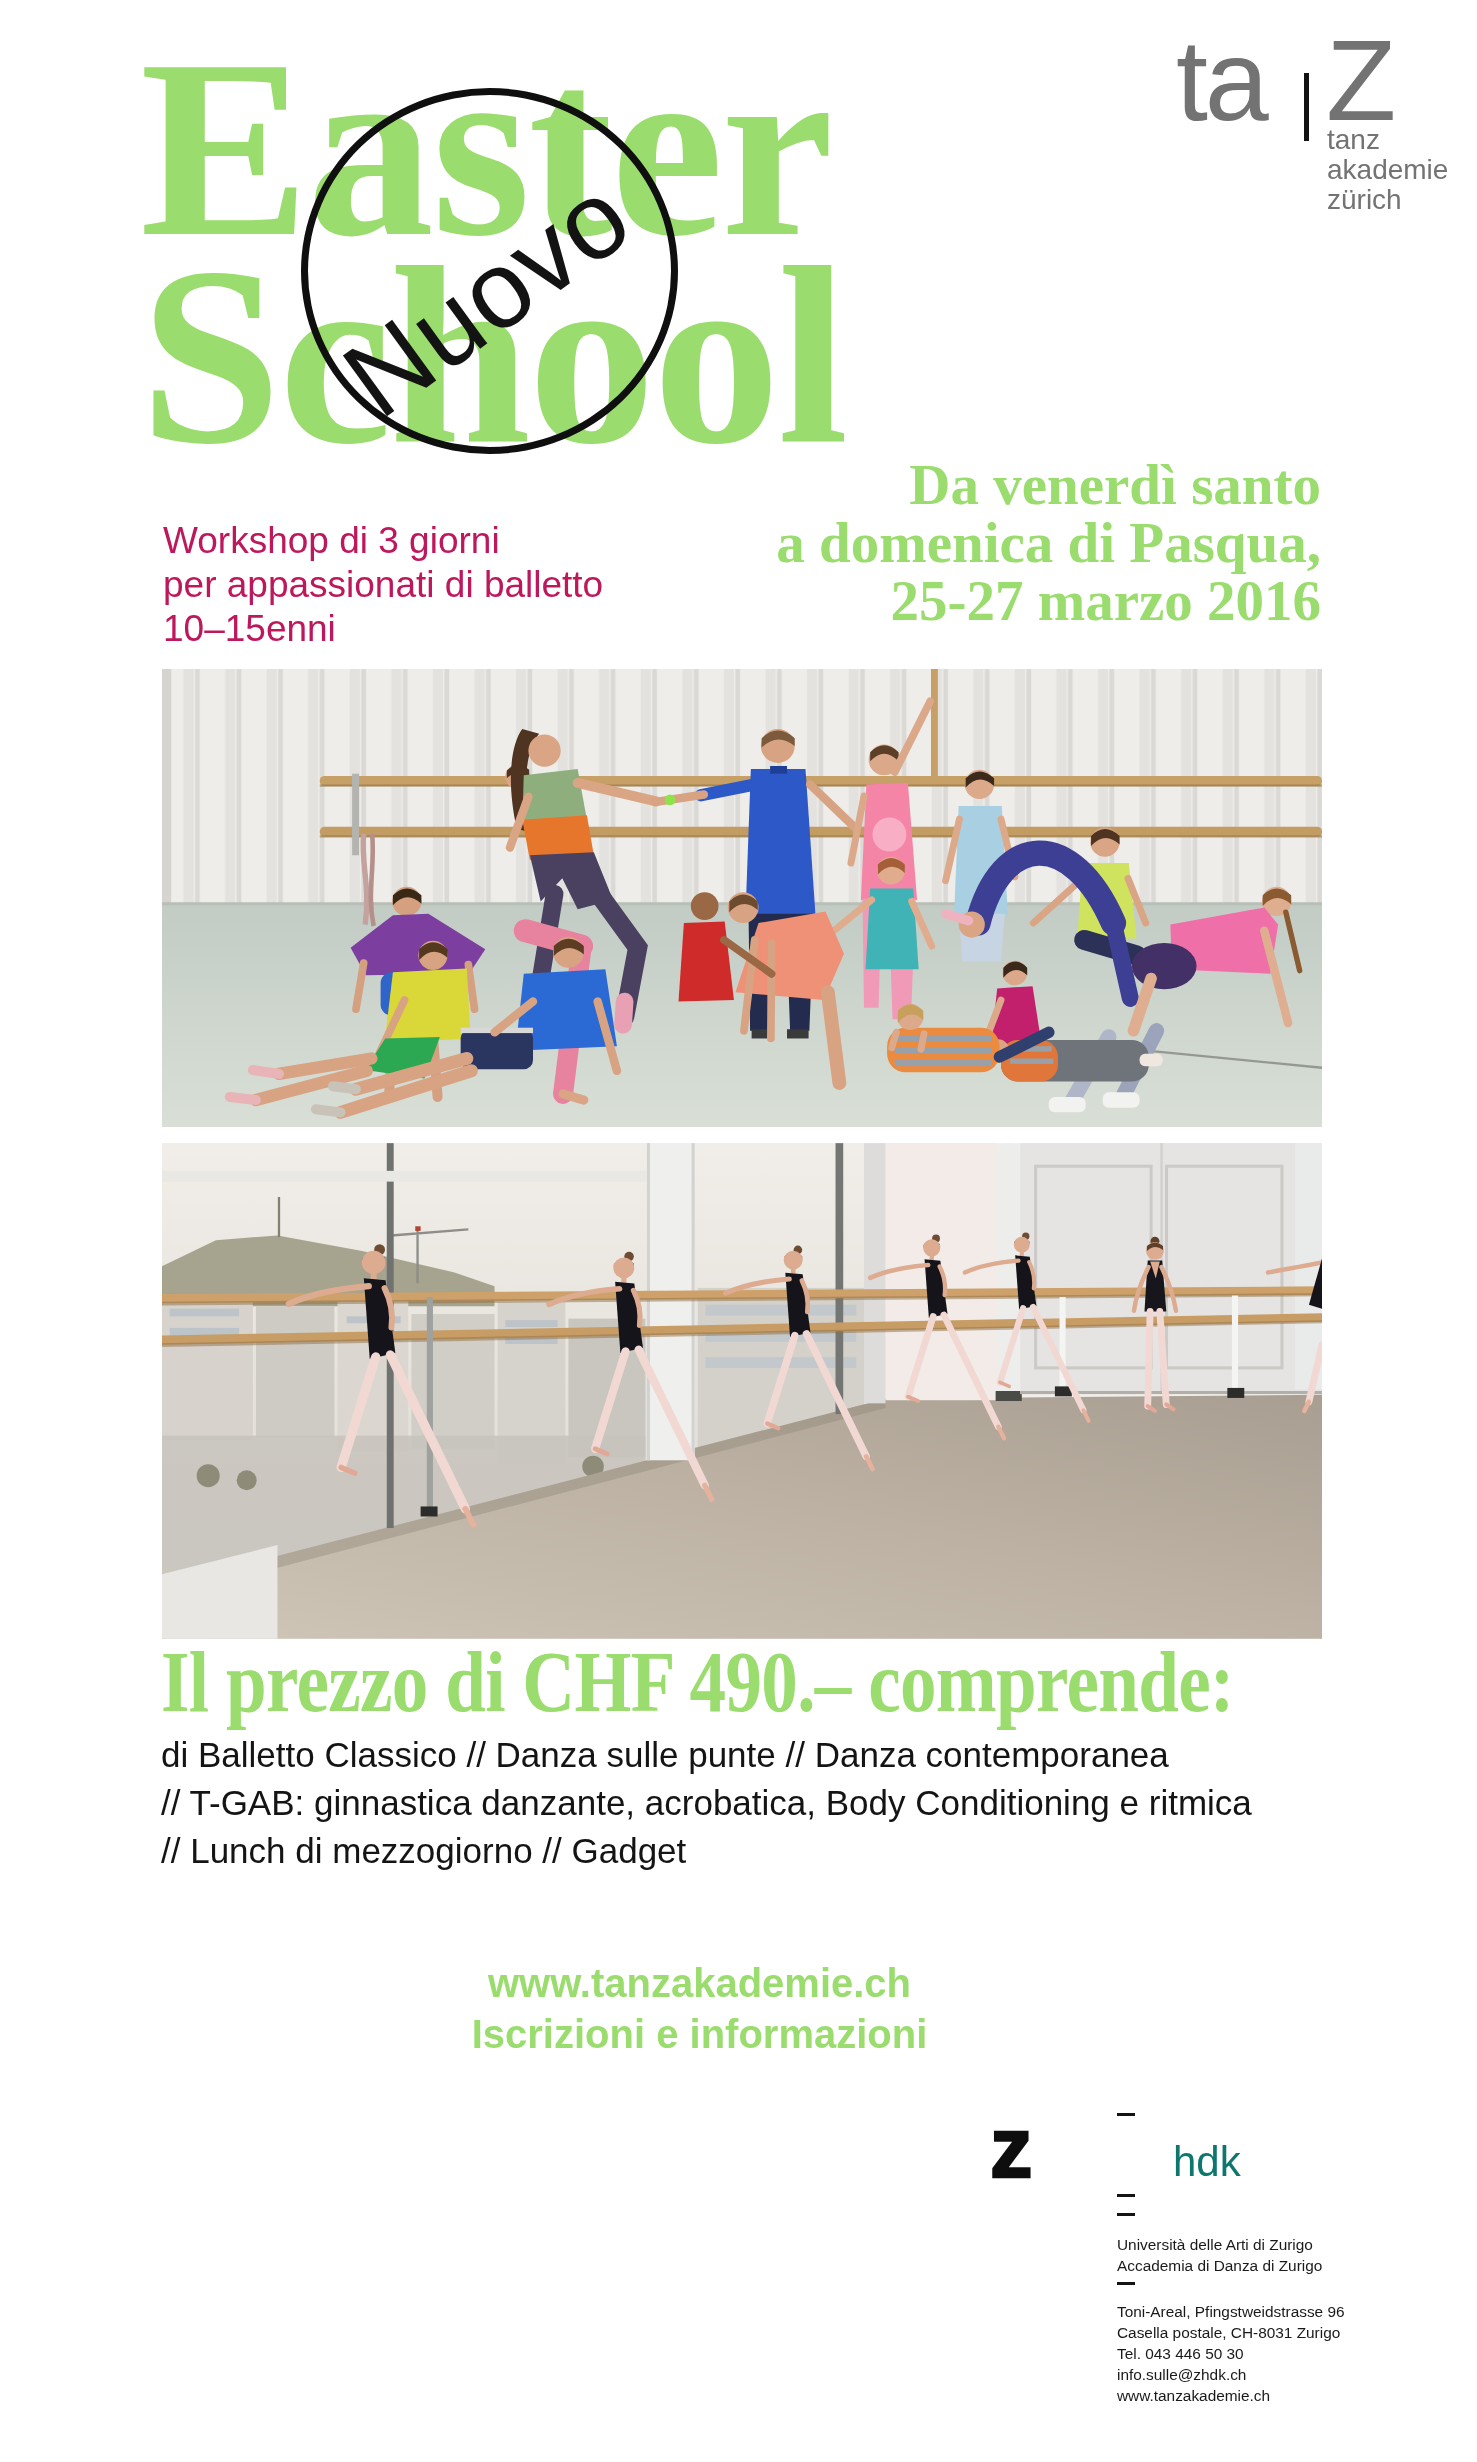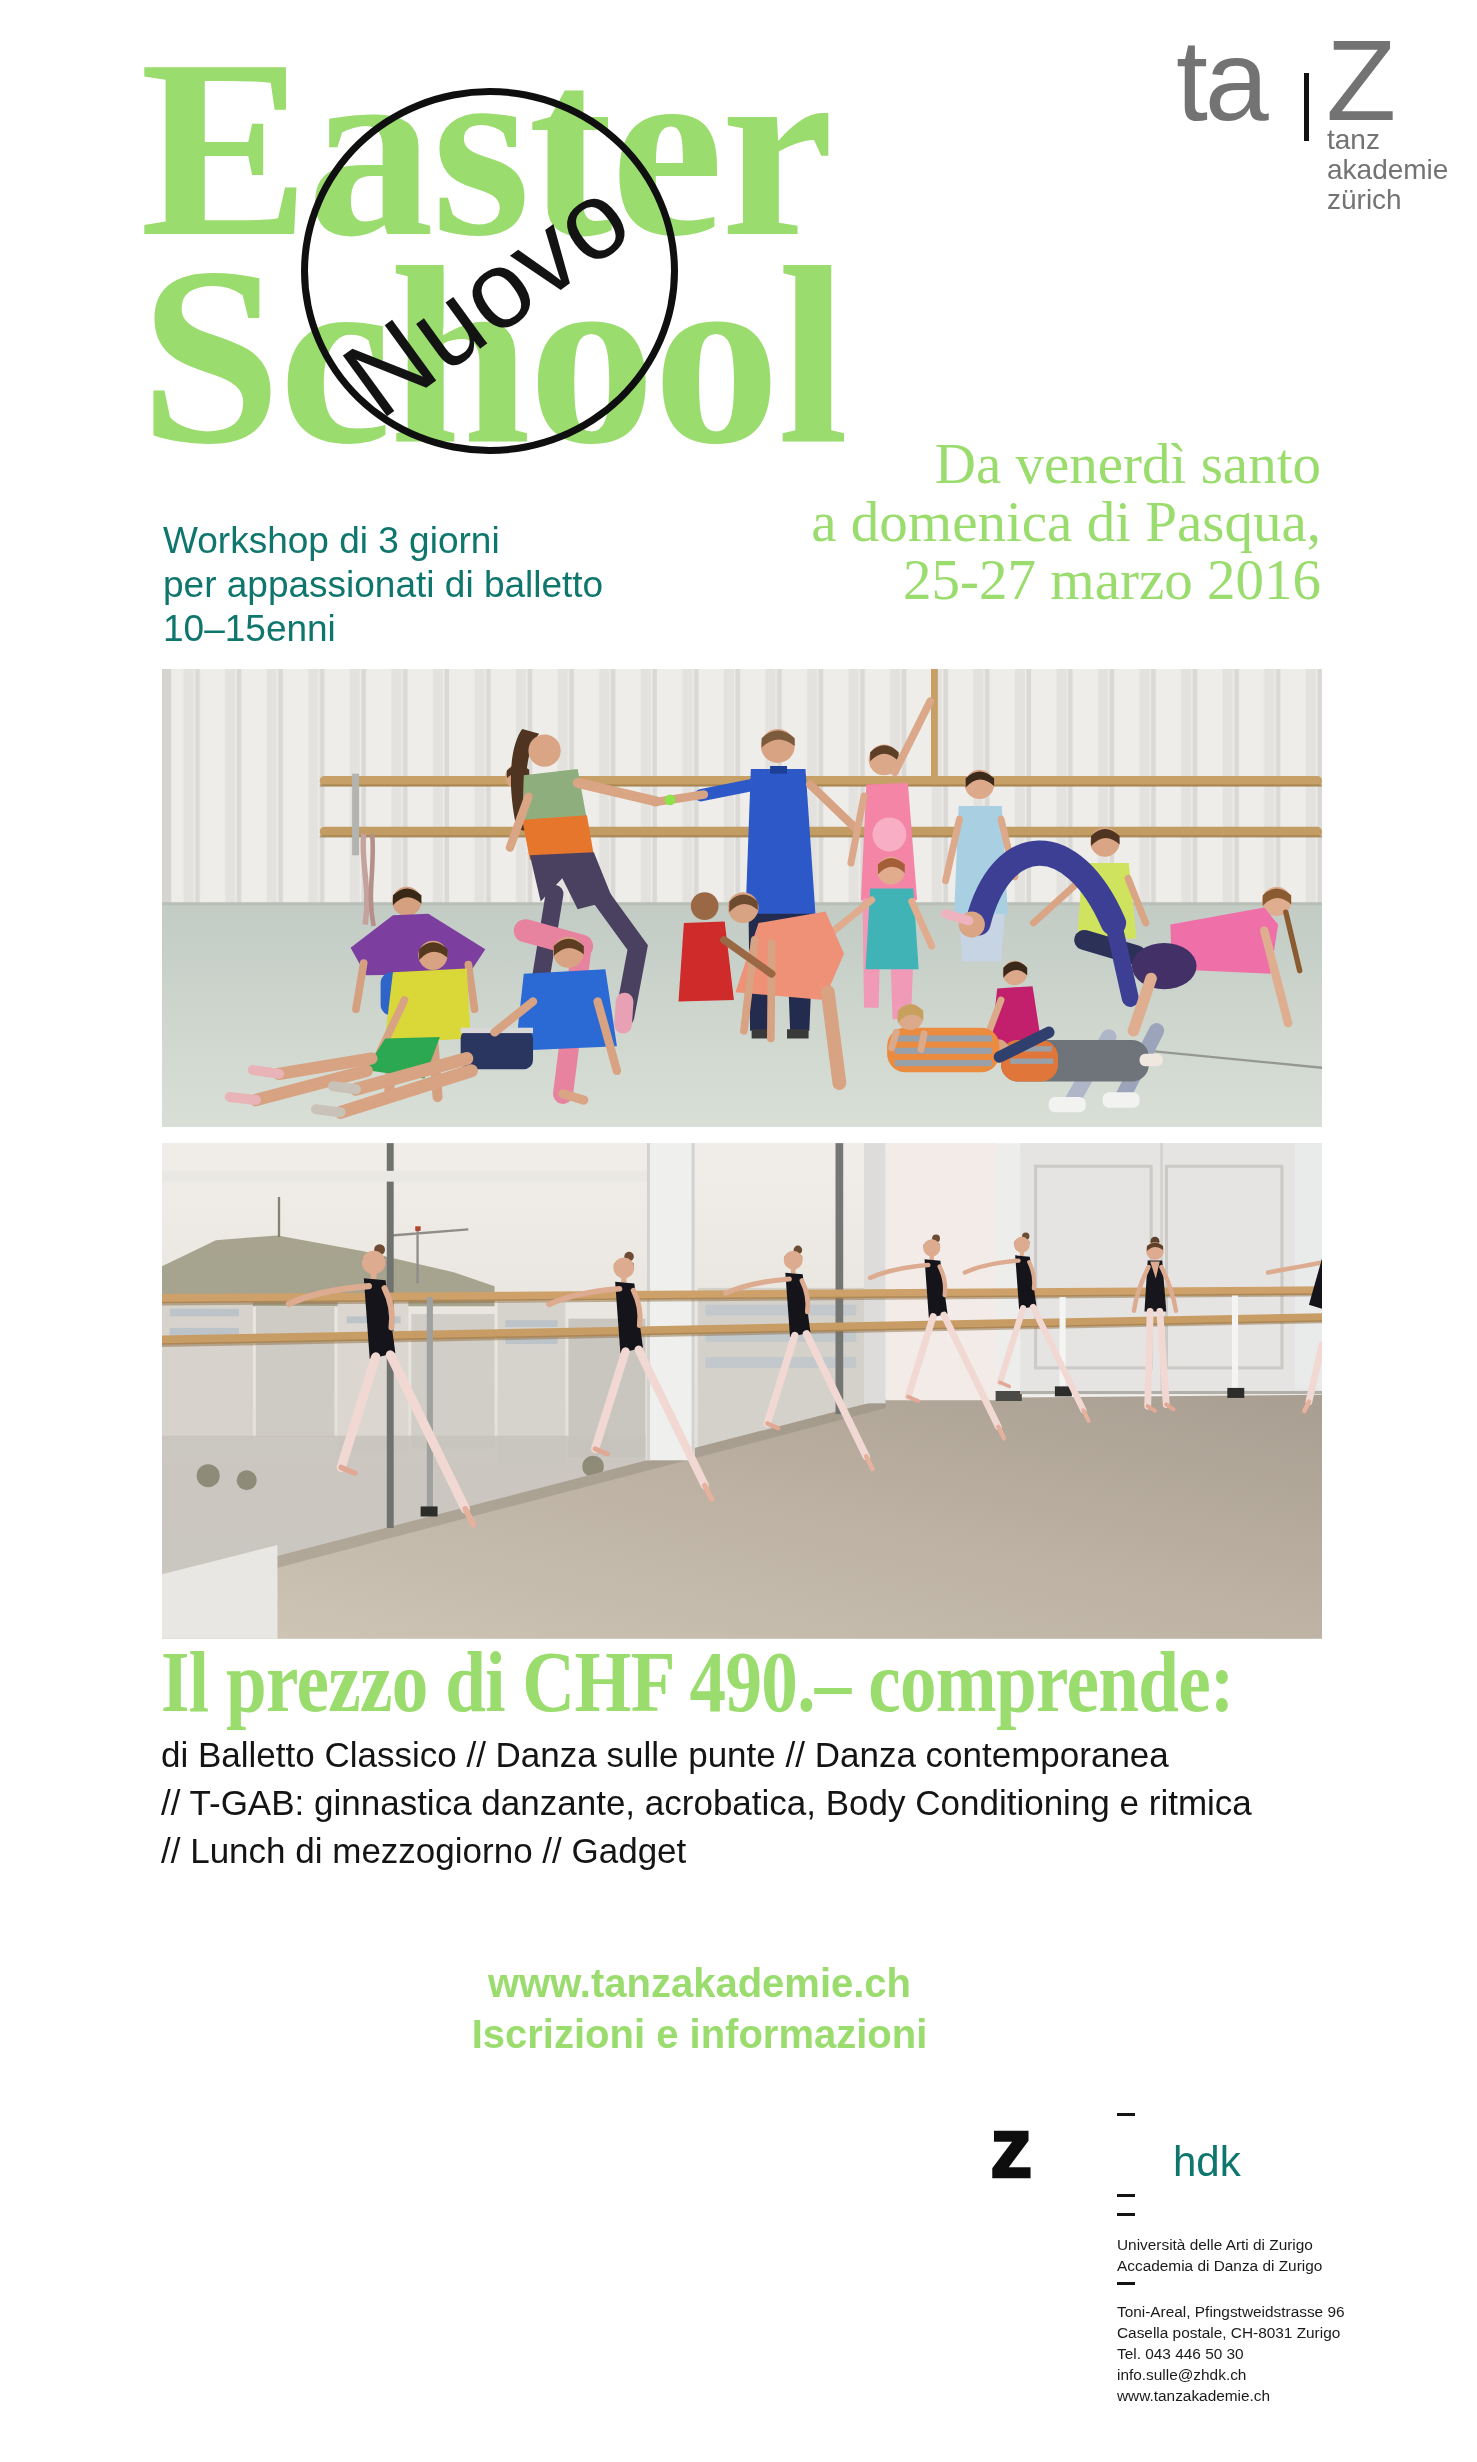--- a/index.html
+++ b/index.html
@@ -29,24 +29,24 @@
     font-size:109px;color:#131313;letter-spacing:0.8px;
     transform:rotate(-36deg);white-space:nowrap;
   }
   .taz{font-family:"Liberation Sans",sans-serif;color:#737373;}
   .taz-ta{left:1176px;top:23px;font-size:115px;line-height:115px;letter-spacing:-3.1px;}
   .taz-bar{left:1304px;top:73px;width:5.4px;height:68px;background:#121212;}
   .taz-z{left:1326px;top:23px;font-size:115px;line-height:115px;}
   .taz-sub{left:1327px;top:125px;font-size:28px;line-height:30px;color:#737373;}
 
   
-  .intro{left:163px;top:519px;font-size:37px;line-height:44px;color:#0f766e;}
+  .intro{left:163px;top:519px;font-size:37px;line-height:44px;color:#be185d;}
   .dates{
-    right:156px;top:435px;text-align:right;
-    font-family:"Liberation Serif",serif;font-weight:400;
+    right:156px;top:456px;text-align:right;
+    font-family:"Liberation Serif",serif;font-weight:700;
     font-size:57px;line-height:58px;color:var(--green);white-space:nowrap;
   }
 
   
   .photo{left:162px;width:1160px;overflow:hidden;}
   .photo1{top:669px;height:458px;}
   .photo2{top:1143px;height:496px;}
   .photo svg{display:block;}
 
   

